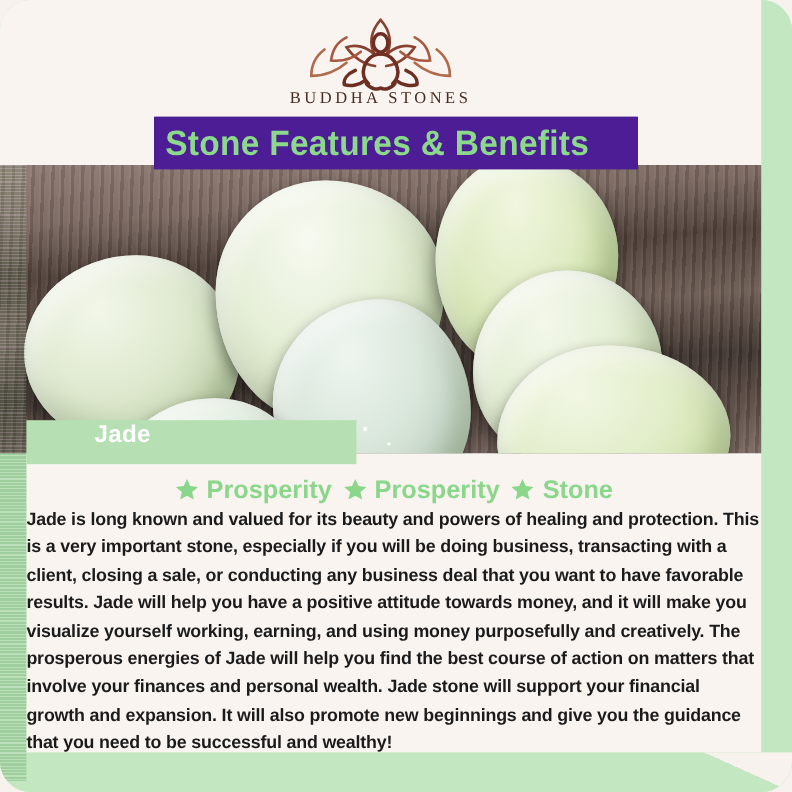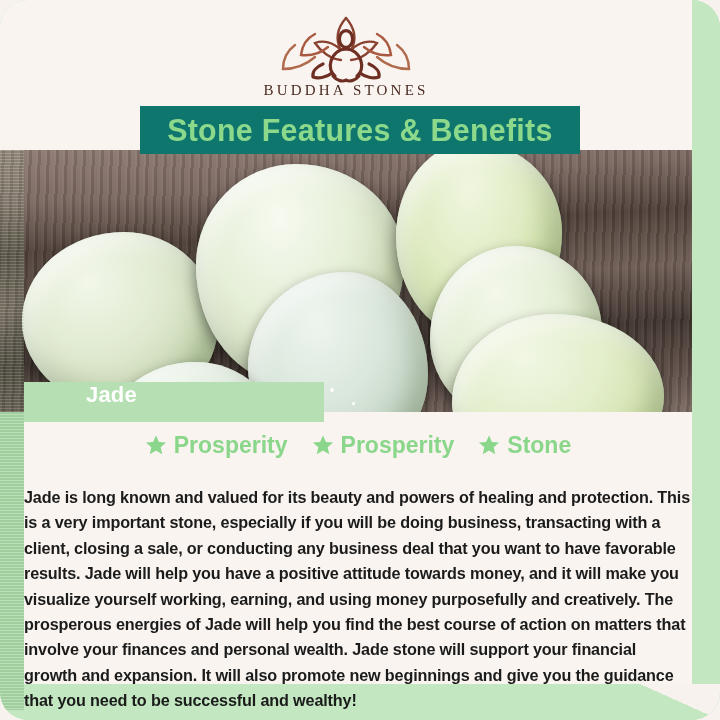--- a/index.html
+++ b/index.html
@@ -63,22 +63,22 @@
   .logo-mark { width:150px; height:74px; display:block; }
   .logo-text {
     font-family:"Liberation Serif", serif;
     font-size:15px; letter-spacing:3.2px; color:#4a2b22;
     margin-top:-4px; white-space:nowrap;
   }
 
   
   .title-banner {
     position:absolute; left:140px; top:106px; width:440px; height:48px;
-    background:#0f766e; z-index:7;
-    display:flex; align-items:center; justify-content:center;
+    background:#4c1d95; z-index:7;
+    display:flex; align-items:center; 
   }
   .title-text {
     font-family:"Liberation Sans Narrow","Liberation Sans", sans-serif;
     font-weight:bold; font-size:32px; color:#8cd98c;
     letter-spacing:.3px; white-space:nowrap;
     transform:scaleX(.95); transform-origin:center;
   }
 
   
   .photo {
@@ -133,36 +133,35 @@
   }
   .jade-label {
     font-weight:bold; font-size:22px; color:#ffffff;
     margin-left:62px; letter-spacing:.2px;
   }
 
   
   .benefits {
     position:absolute; left:24px; top:428px; width:668px; height:34px;
     z-index:6; display:flex; align-items:center; justify-content:center;
-    gap:24px;
+    gap:10px;
   }
   .benefit { display:flex; align-items:center; gap:7px; }
   .benefit .star { width:22px; height:22px; display:block; }
   .benefit-label {
     font-family:"Liberation Sans Narrow","Liberation Sans", sans-serif;
     font-weight:bold; font-size:23px; color:#8ad68a; white-space:nowrap;
   }
 
   
   .body-copy {
     position:absolute; left:24px; top:460px; width:666px;
     z-index:6; color:#1b1b1b;
     font-size:16.2px; line-height:25.4px; font-weight:bold;
     letter-spacing:-.15px;
-    margin-top:25px;
   }
 </style>
 </head>
 <body>
 
 <div class="page">
 
   <div class="frame-top-right"></div>
   <div class="frame-right"></div>
   <div class="frame-right-taper"></div>

